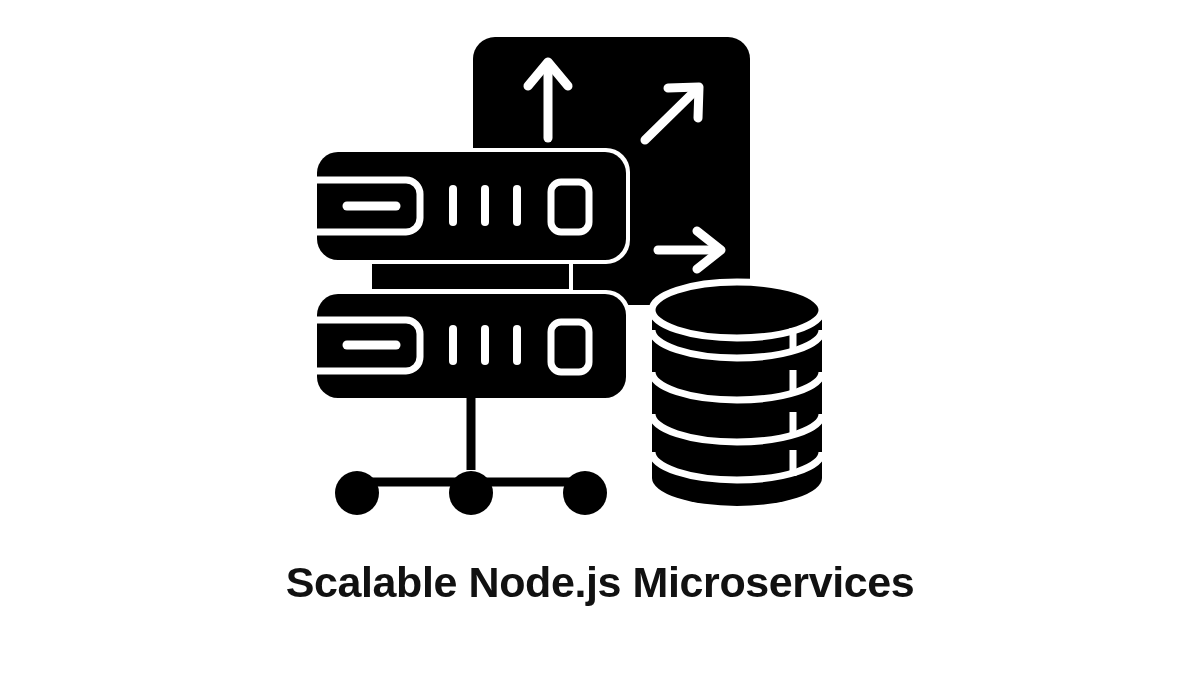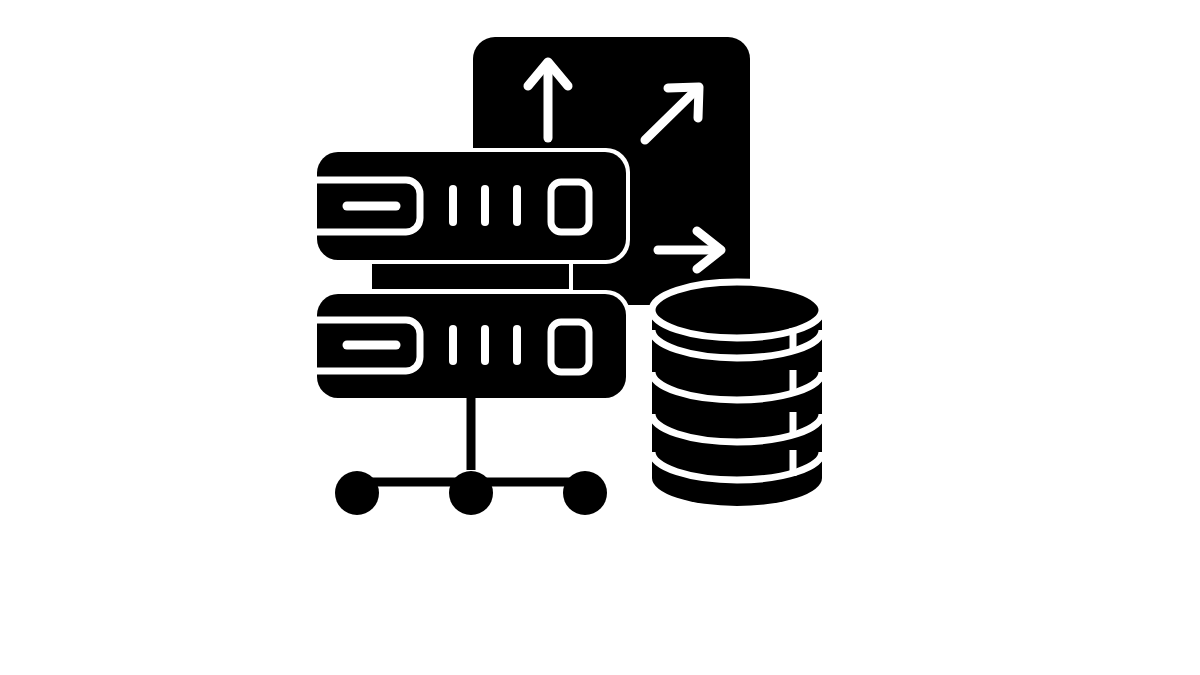--- a/index.html
+++ b/index.html
@@ -137,14 +137,15 @@
       <g stroke="#ffffff" stroke-width="7" stroke-linecap="butt">
         <line x1="793" y1="328" x2="793" y2="352"></line>
         <line x1="793" y1="370" x2="793" y2="394"></line>
         <line x1="793" y1="412" x2="793" y2="436"></line>
         <line x1="793" y1="450" x2="793" y2="476"></line>
       </g>
     </g>
 
   </svg>
 
+  <div id="caption">Scalable Node.js Microservices</div>
 
 </div>
 
 </body></html>

